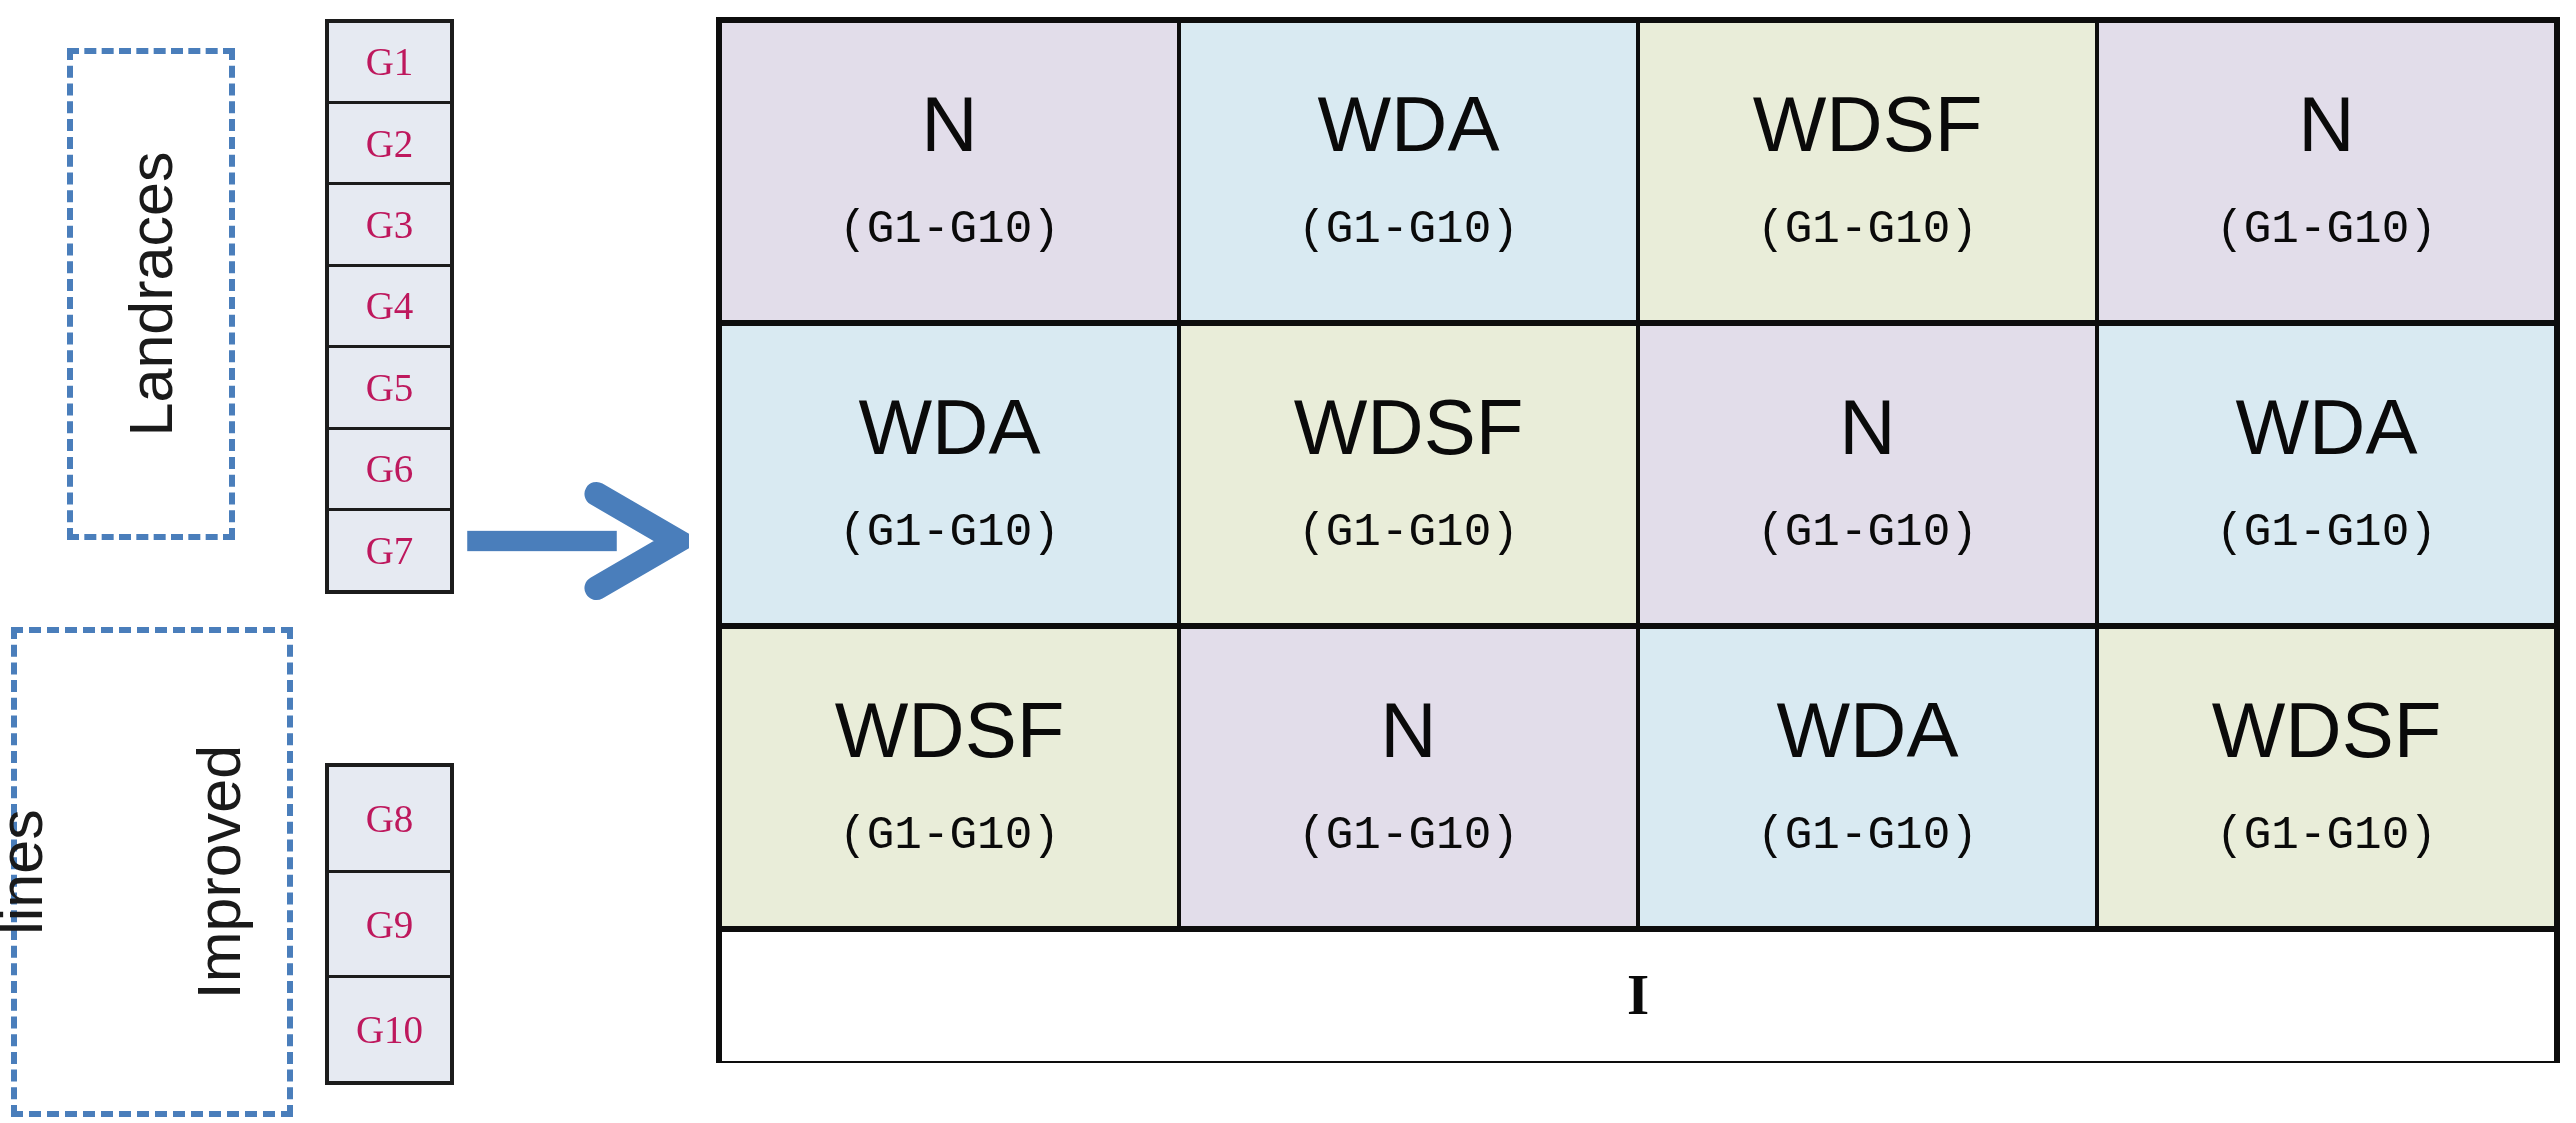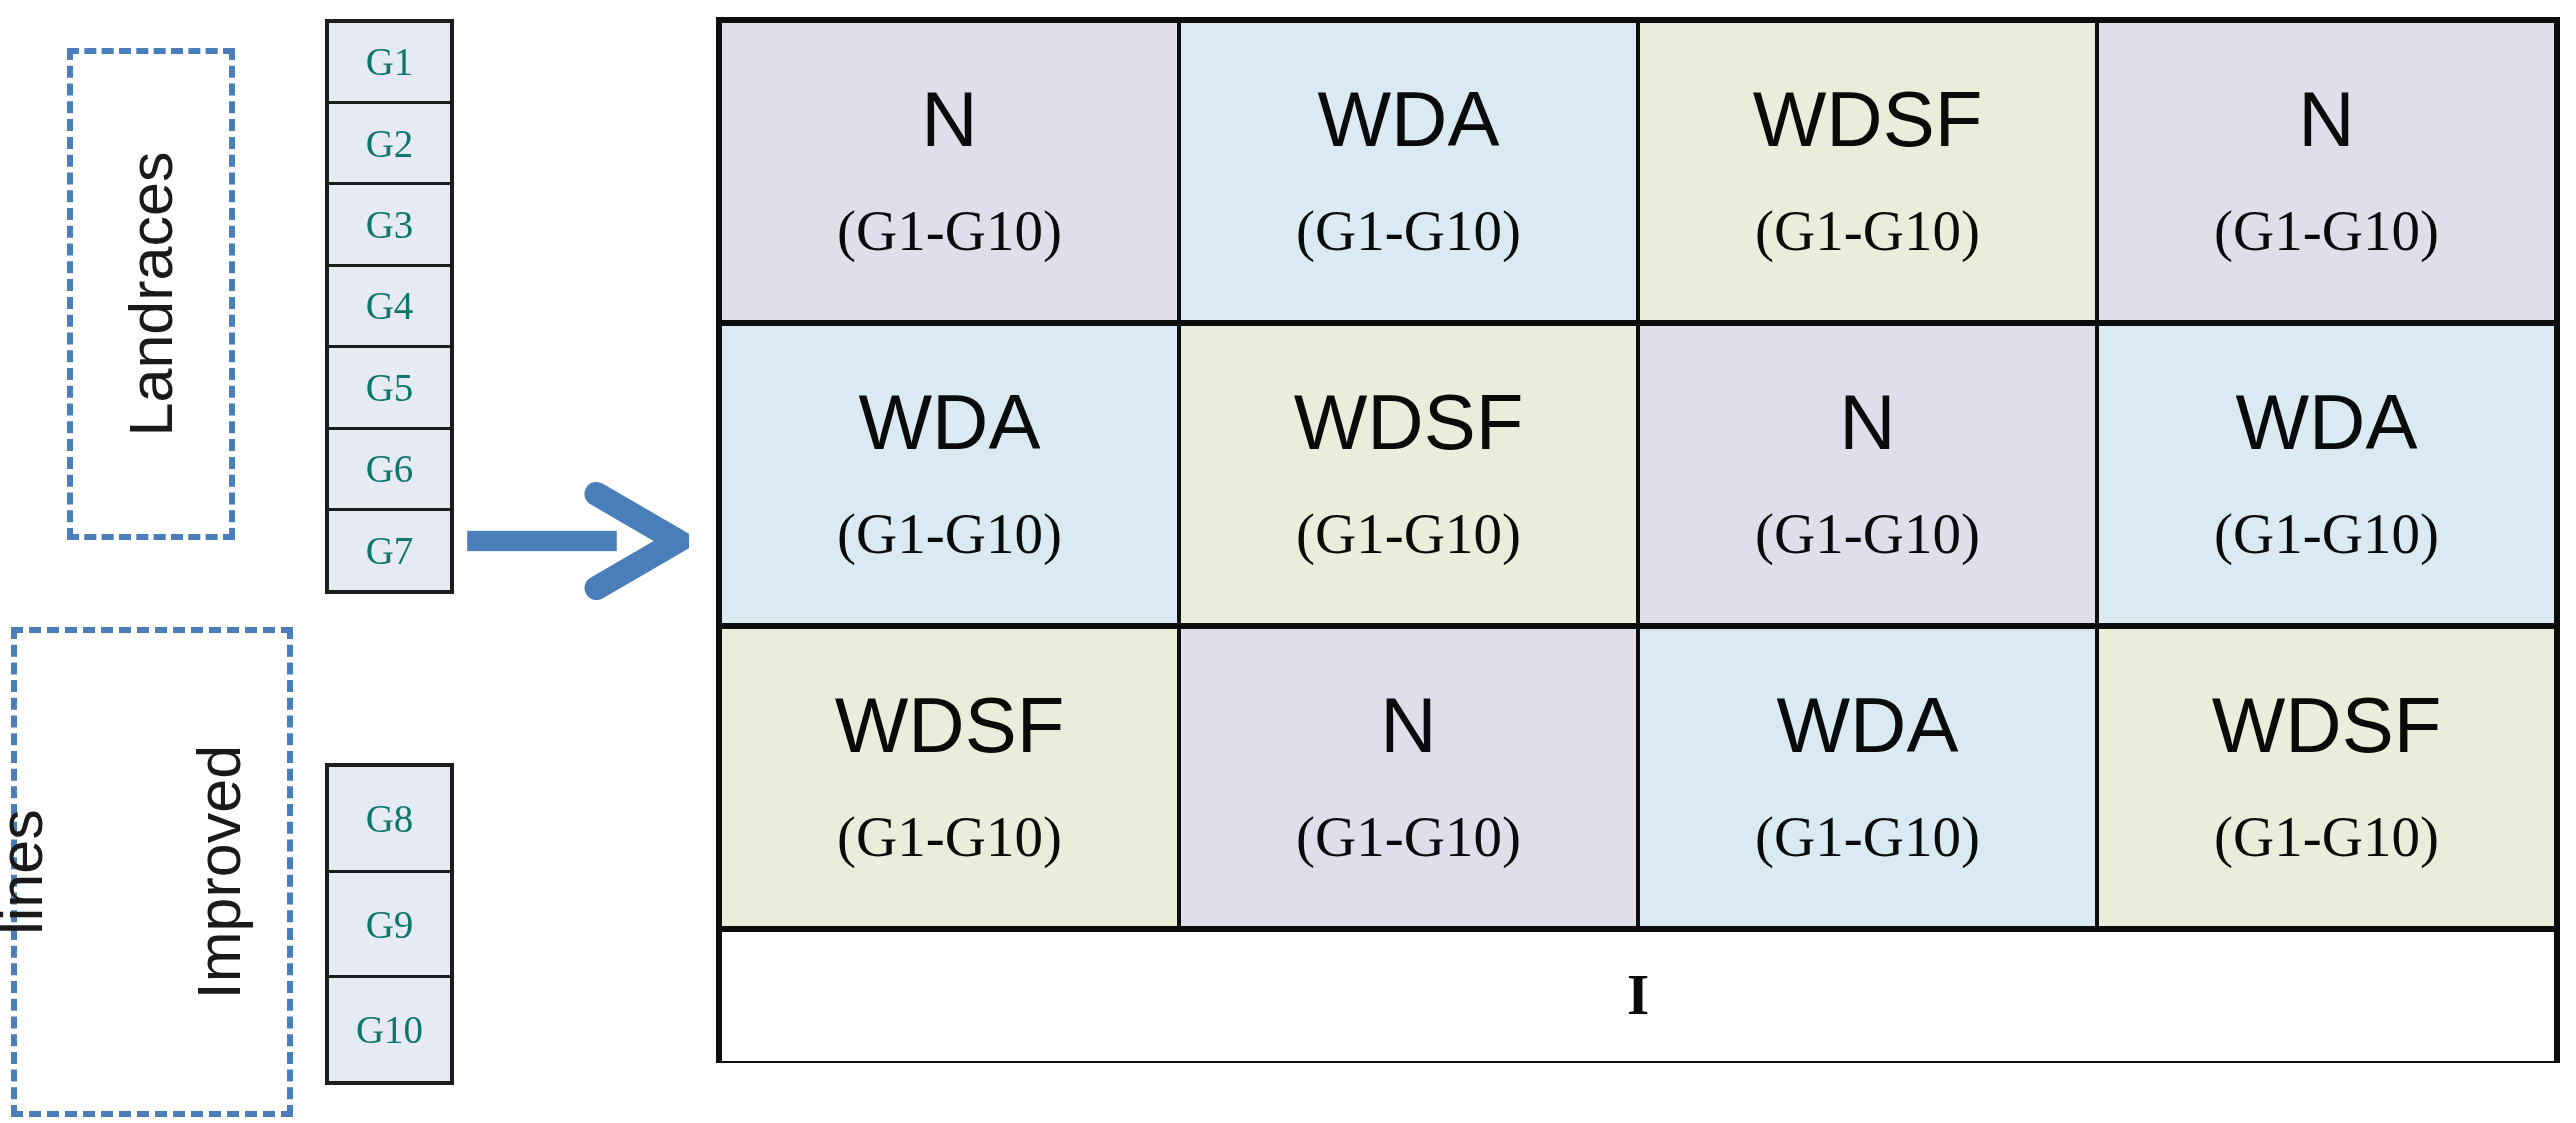--- a/index.html
+++ b/index.html
@@ -77,21 +77,21 @@
     height: 322px;
   }
   .geno-chip {
     flex: 1 1 0;
     background: #e6eaf2;
     border-bottom: 3.7px solid #1c1c1c;
     display: flex;
     align-items: center;
     justify-content: center;
     font-size: 39px;
-    color: #0f766e;
+    color: #be185d;
     font-family: "Liberation Serif", serif;
     box-sizing: border-box;
   }
   .geno-chip:last-child {
     border-bottom: none;
   }
 
   
   #flow-arrow {
     position: absolute;
@@ -141,25 +141,25 @@
   .grid-cell:last-child {
     border-right: none;
   }
   .cell-treat {
     font-size: 78px;
     color: #0a0a0a;
     line-height: 1.0;
     font-family: "Liberation Sans", sans-serif;
   }
   .cell-range {
-    font-size: 57px;
+    font-size: 46px;
     color: #0a0a0a;
     line-height: 1.0;
     margin-top: 44px;
-    font-family: Liberation Serif, serif;
+    font-family: Liberation Mono, monospace;
   }
   .block-label {
     font-size: 57px;
     font-weight: bold;
     color: #0a0a0a;
     font-family: "Liberation Serif", serif;
   }
   .label-cell {
     background: #ffffff;
   }

